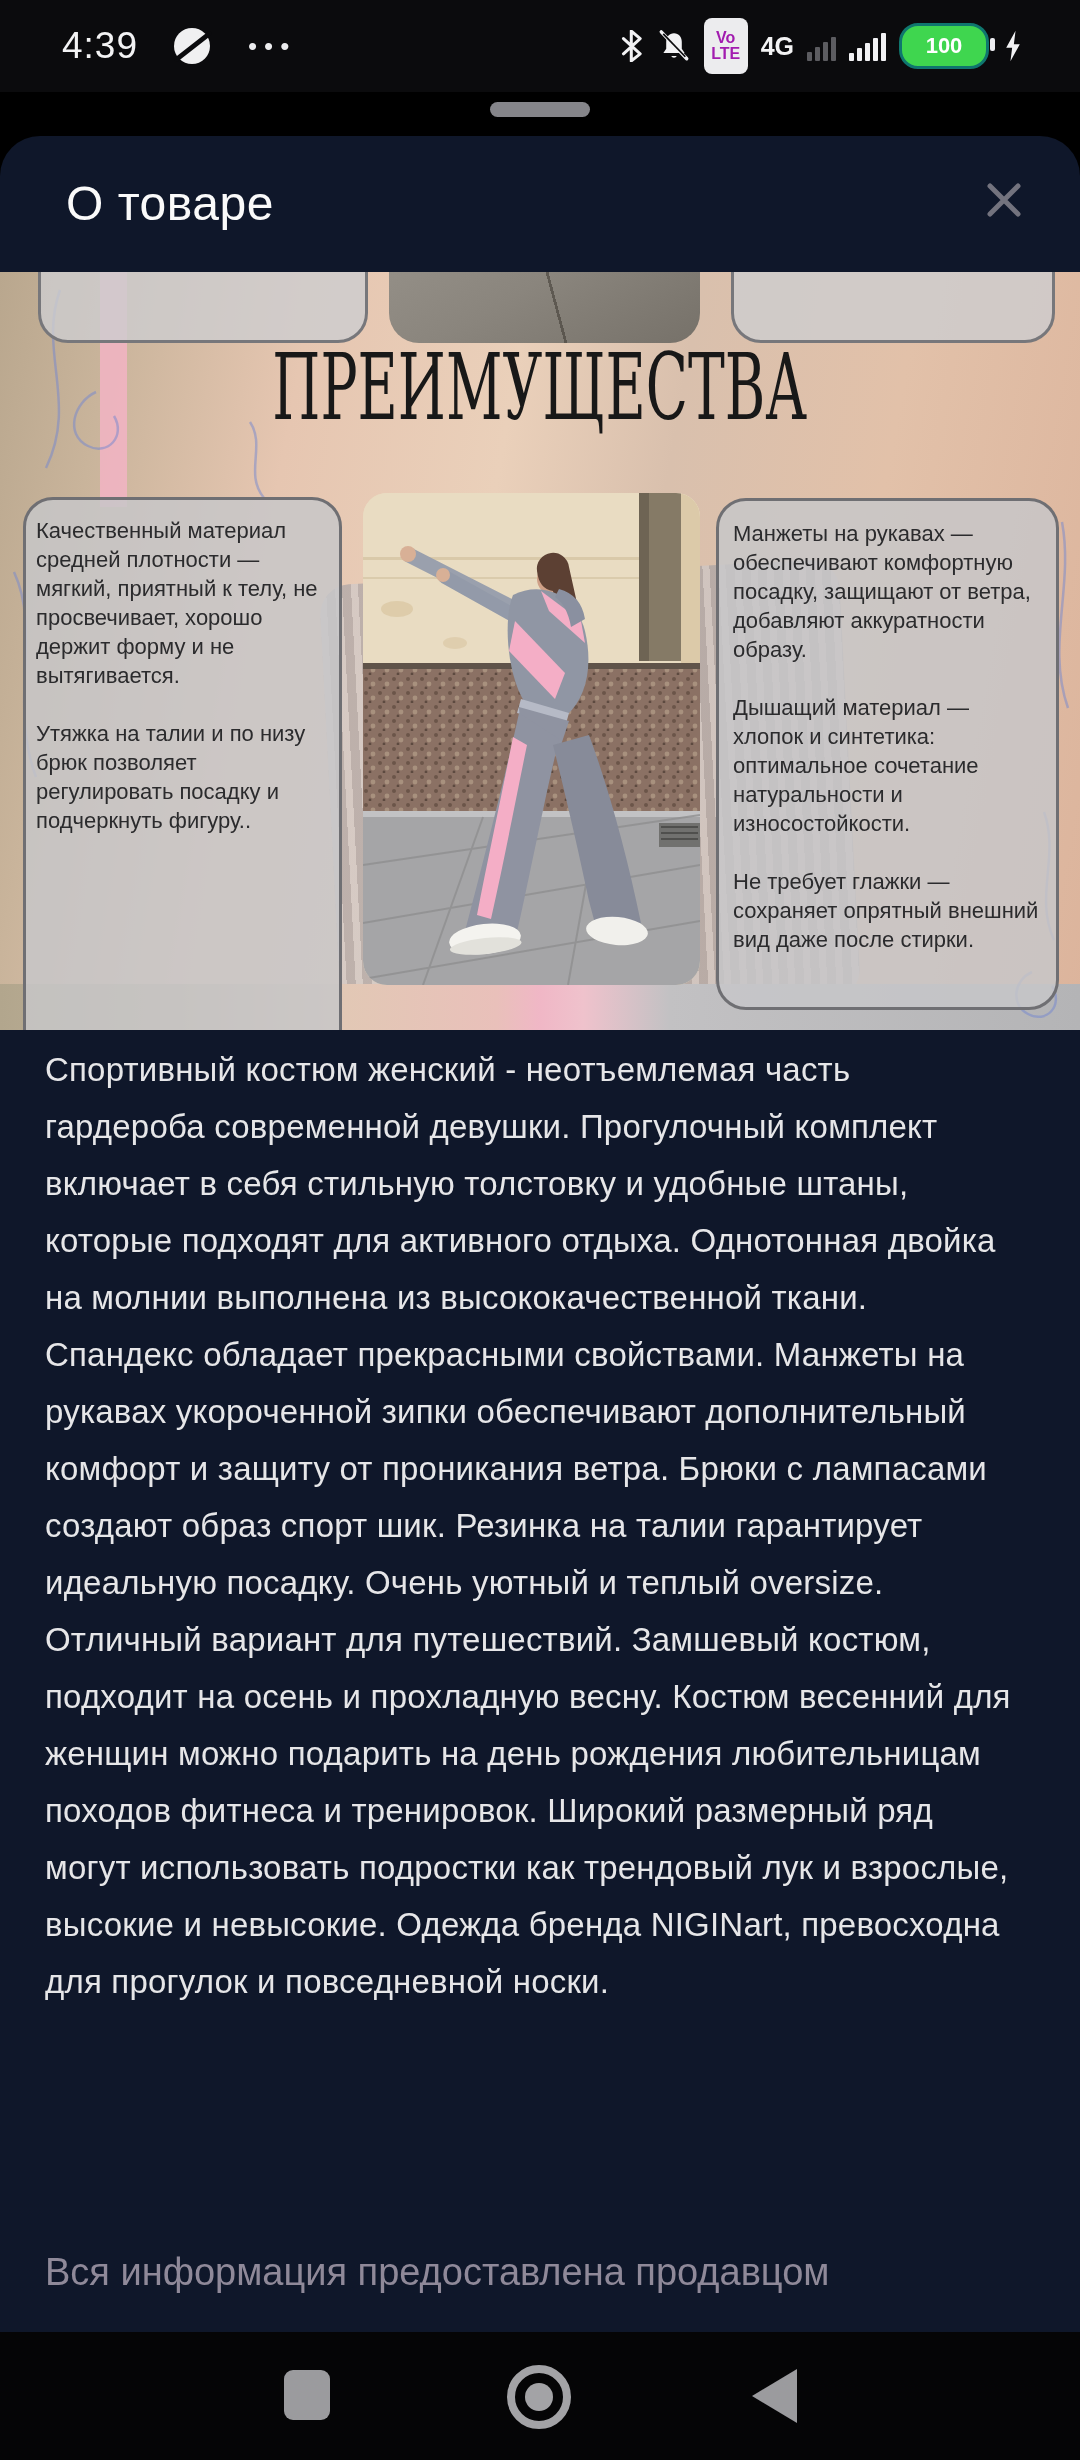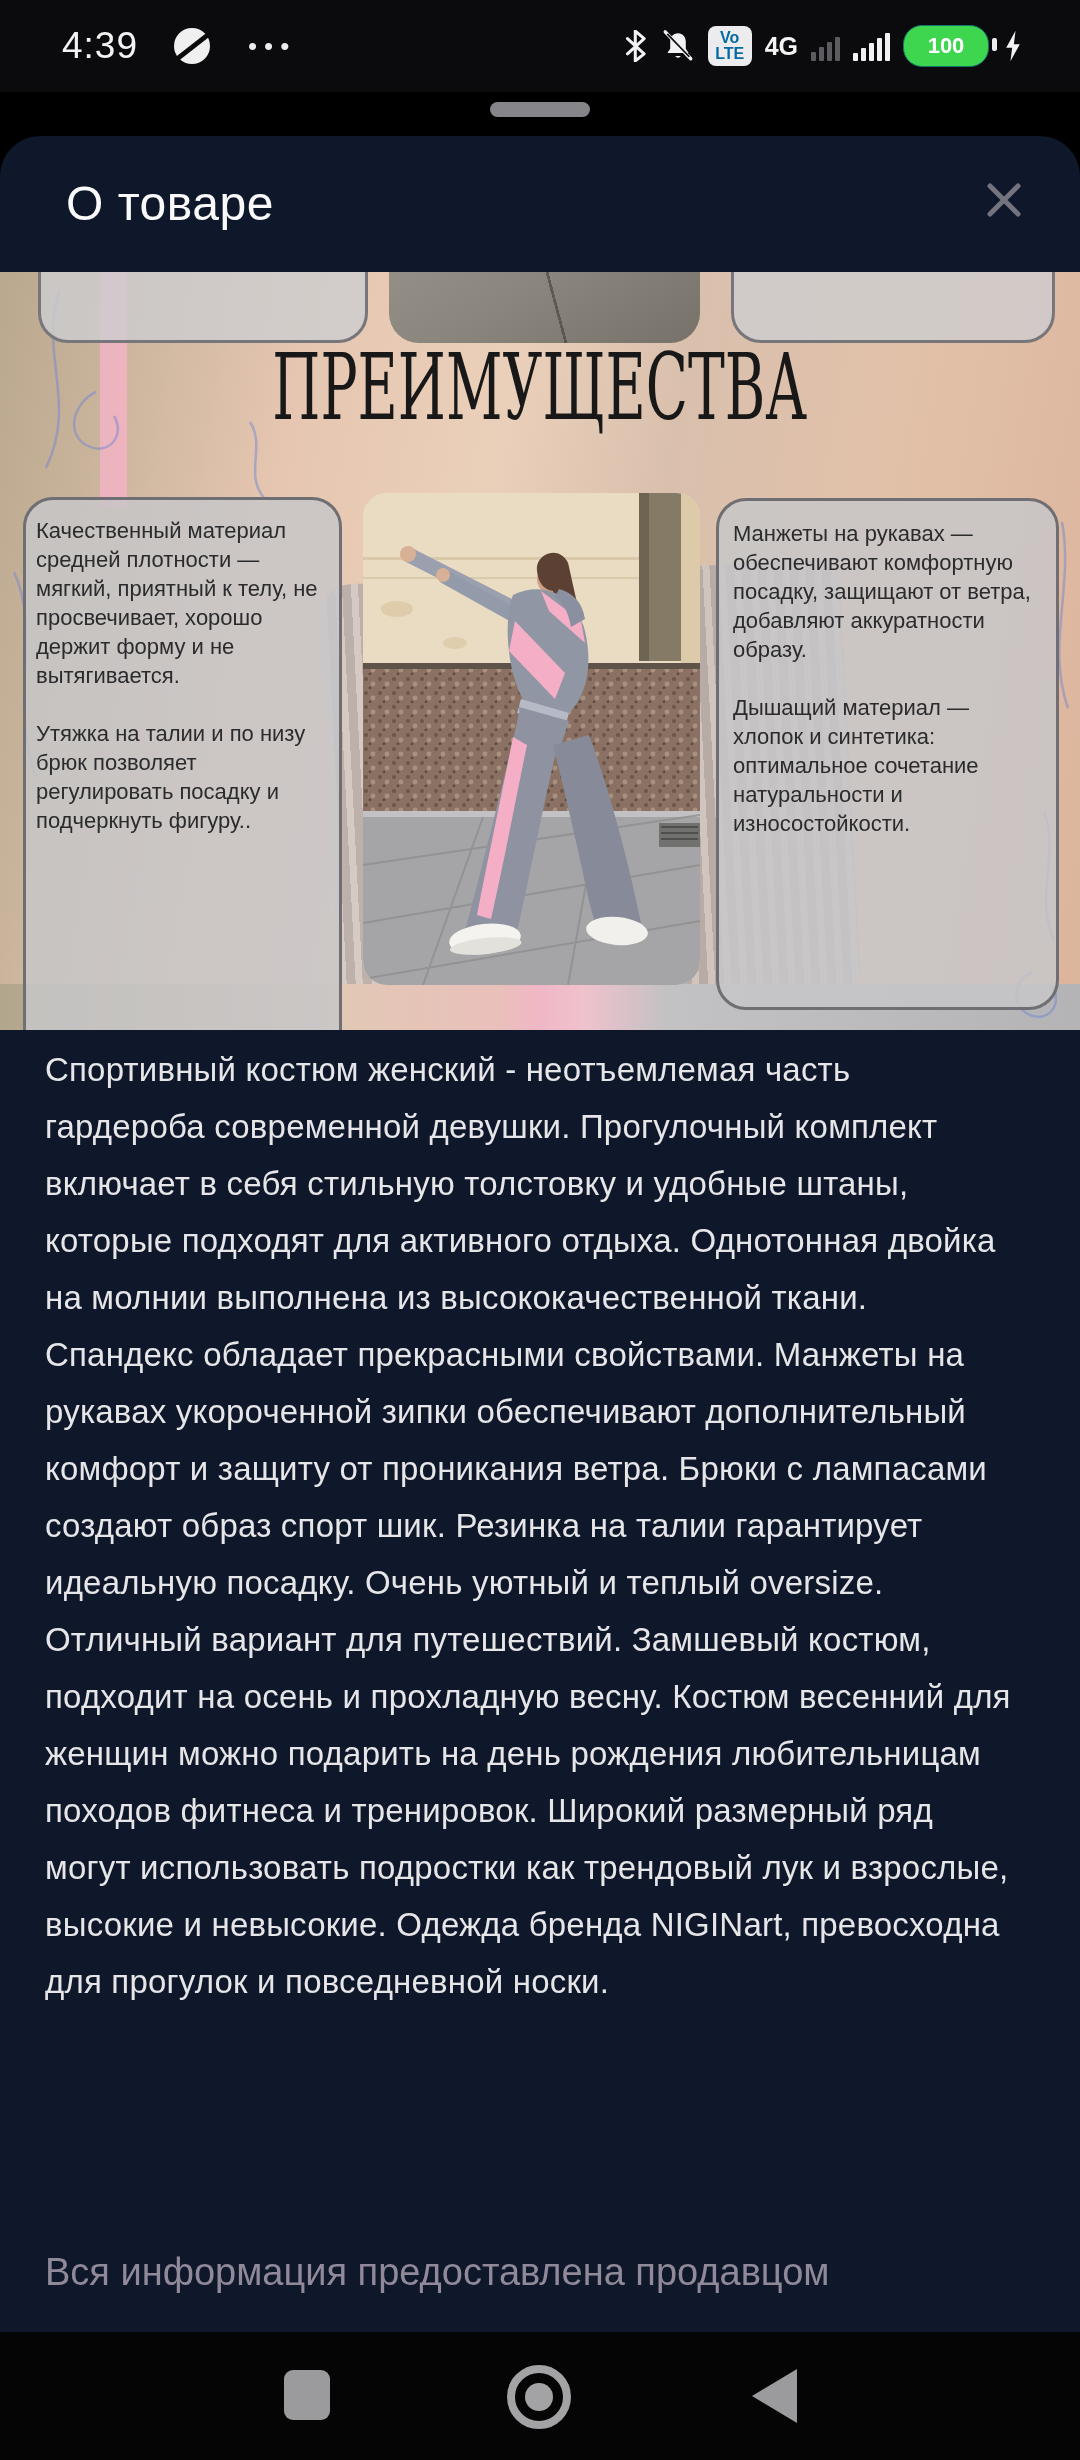--- a/index.html
+++ b/index.html
@@ -13,30 +13,30 @@
     position:absolute;top:0;left:0;width:1080px;height:92px;background:#0b0b0d;
     display:flex;align-items:center;padding:0 56px 0 62px;box-sizing:border-box;color:#f3f3f4;
   }
   .sb-left{display:flex;align-items:center;gap:36px;}
   .sb-time{font-size:37px;font-weight:500;letter-spacing:1px;}
   .icon-comfort{position:relative;width:36px;height:36px;border-radius:50%;background:#f0f0f1;display:inline-block;}
   .icon-comfort::after{content:"";position:absolute;left:-4px;top:16px;width:46px;height:5px;background:#0b0b0d;
     transform:rotate(-38deg);border-radius:3px;}
   .sb-dots{font-size:26px;letter-spacing:7px;color:#ececee;margin-left:2px;}
   .sb-right{margin-left:auto;display:flex;align-items:center;gap:13px;}
-  .volte{background:#ececee;color:#0369a1;border-radius:8px;width:44px;height:40px;
+  .volte{background:#ececee;color:#a21caf;border-radius:8px;width:44px;height:56px;
     display:flex;flex-direction:column;align-items:center;justify-content:center;line-height:1;}
   .volte b{font-size:16px;font-weight:700;}
   .net{display:flex;align-items:flex-start;gap:3px;}
   .net-4g{font-size:25px;font-weight:700;line-height:1;}
   .bars{display:flex;align-items:flex-end;gap:3px;height:30px;}
   .bars i{display:block;width:5px;border-radius:1px;}
   .bars.dim i{background:#5c5c60;}
   .bars.full i{background:#f2f2f4;}
-  .battery{position:relative;width:84px;height:40px;border:1px solid #0f766e;border-radius:19px;
+  .battery{position:relative;width:84px;height:40px;border:3px solid #0f766e;border-radius:19px;
     background:#3fd64f;display:flex;align-items:center;justify-content:center;}
   .battery::after{content:"";position:absolute;right:-9px;top:12px;width:5px;height:13px;background:#ededf0;border-radius:2px;}
   .battery span{color:#fff;font-size:22px;font-weight:700;}
   
   .pull-handle{position:absolute;top:102px;left:490px;width:100px;height:15px;border-radius:8px;background:#85858a;}
   
   .sheet{position:absolute;top:136px;left:0;width:1080px;height:2196px;background:#0f172a;
     border-radius:40px 40px 0 0;overflow:hidden;}
   .sheet-title{position:absolute;left:66px;top:40px;font-size:48px;color:#fafafa;letter-spacing:.5px;}
   .close-btn{position:absolute;right:46px;top:34px;width:60px;height:60px;display:flex;align-items:center;justify-content:center;
@@ -218,20 +218,21 @@
         </g>
         <g transform="rotate(5 254 438)">
           <ellipse cx="254" cy="438" rx="31" ry="14" fill="#f1f0ec"></ellipse>
         </g>
       </svg>
     </div>
 
     <div class="adv-card adv-right">
       <p>Манжеты на рукавах — обеспечивают комфортную посадку, защищают от ветра, добавляют аккуратности образу.</p>
       <p>Дышащий материал —  хлопок и синтетика: оптимальное сочетание натуральности и износостойкости.</p>
+      <p>Не требует глажки — сохраняет опрятный внешний вид даже после стирки.</p>
     </div>
   </div>
 
   <div class="desc">Спортивный костюм женский - неотъемлемая часть гардероба современной девушки. Прогулочный комплект включает в себя стильную толстовку и удобные штаны, которые подходят для активного отдыха. Однотонная двойка на молнии выполнена из высококачественной ткани. Спандекс обладает прекрасными свойствами. Манжеты на рукавах укороченной зипки обеспечивают дополнительный комфорт и защиту от проникания ветра. Брюки с лампасами создают образ спорт шик. Резинка на талии гарантирует идеальную посадку. Очень уютный и теплый oversize. Отличный вариант для путешествий. Замшевый костюм, подходит на осень и прохладную весну. Костюм весенний для женщин  можно подарить на день рождения любительницам походов фитнеса и тренировок. Широкий размерный ряд могут использовать подростки как трендовый лук и  взрослые, высокие и невысокие. Одежда бренда NIGINart, превосходна для прогулок и повседневной носки.</div>
 
   <div class="footer-note">Вся информация предоставлена продавцом</div>
 </div>
 
 <div class="navbar">
   <button class="nav-btn nav-square"></button>

